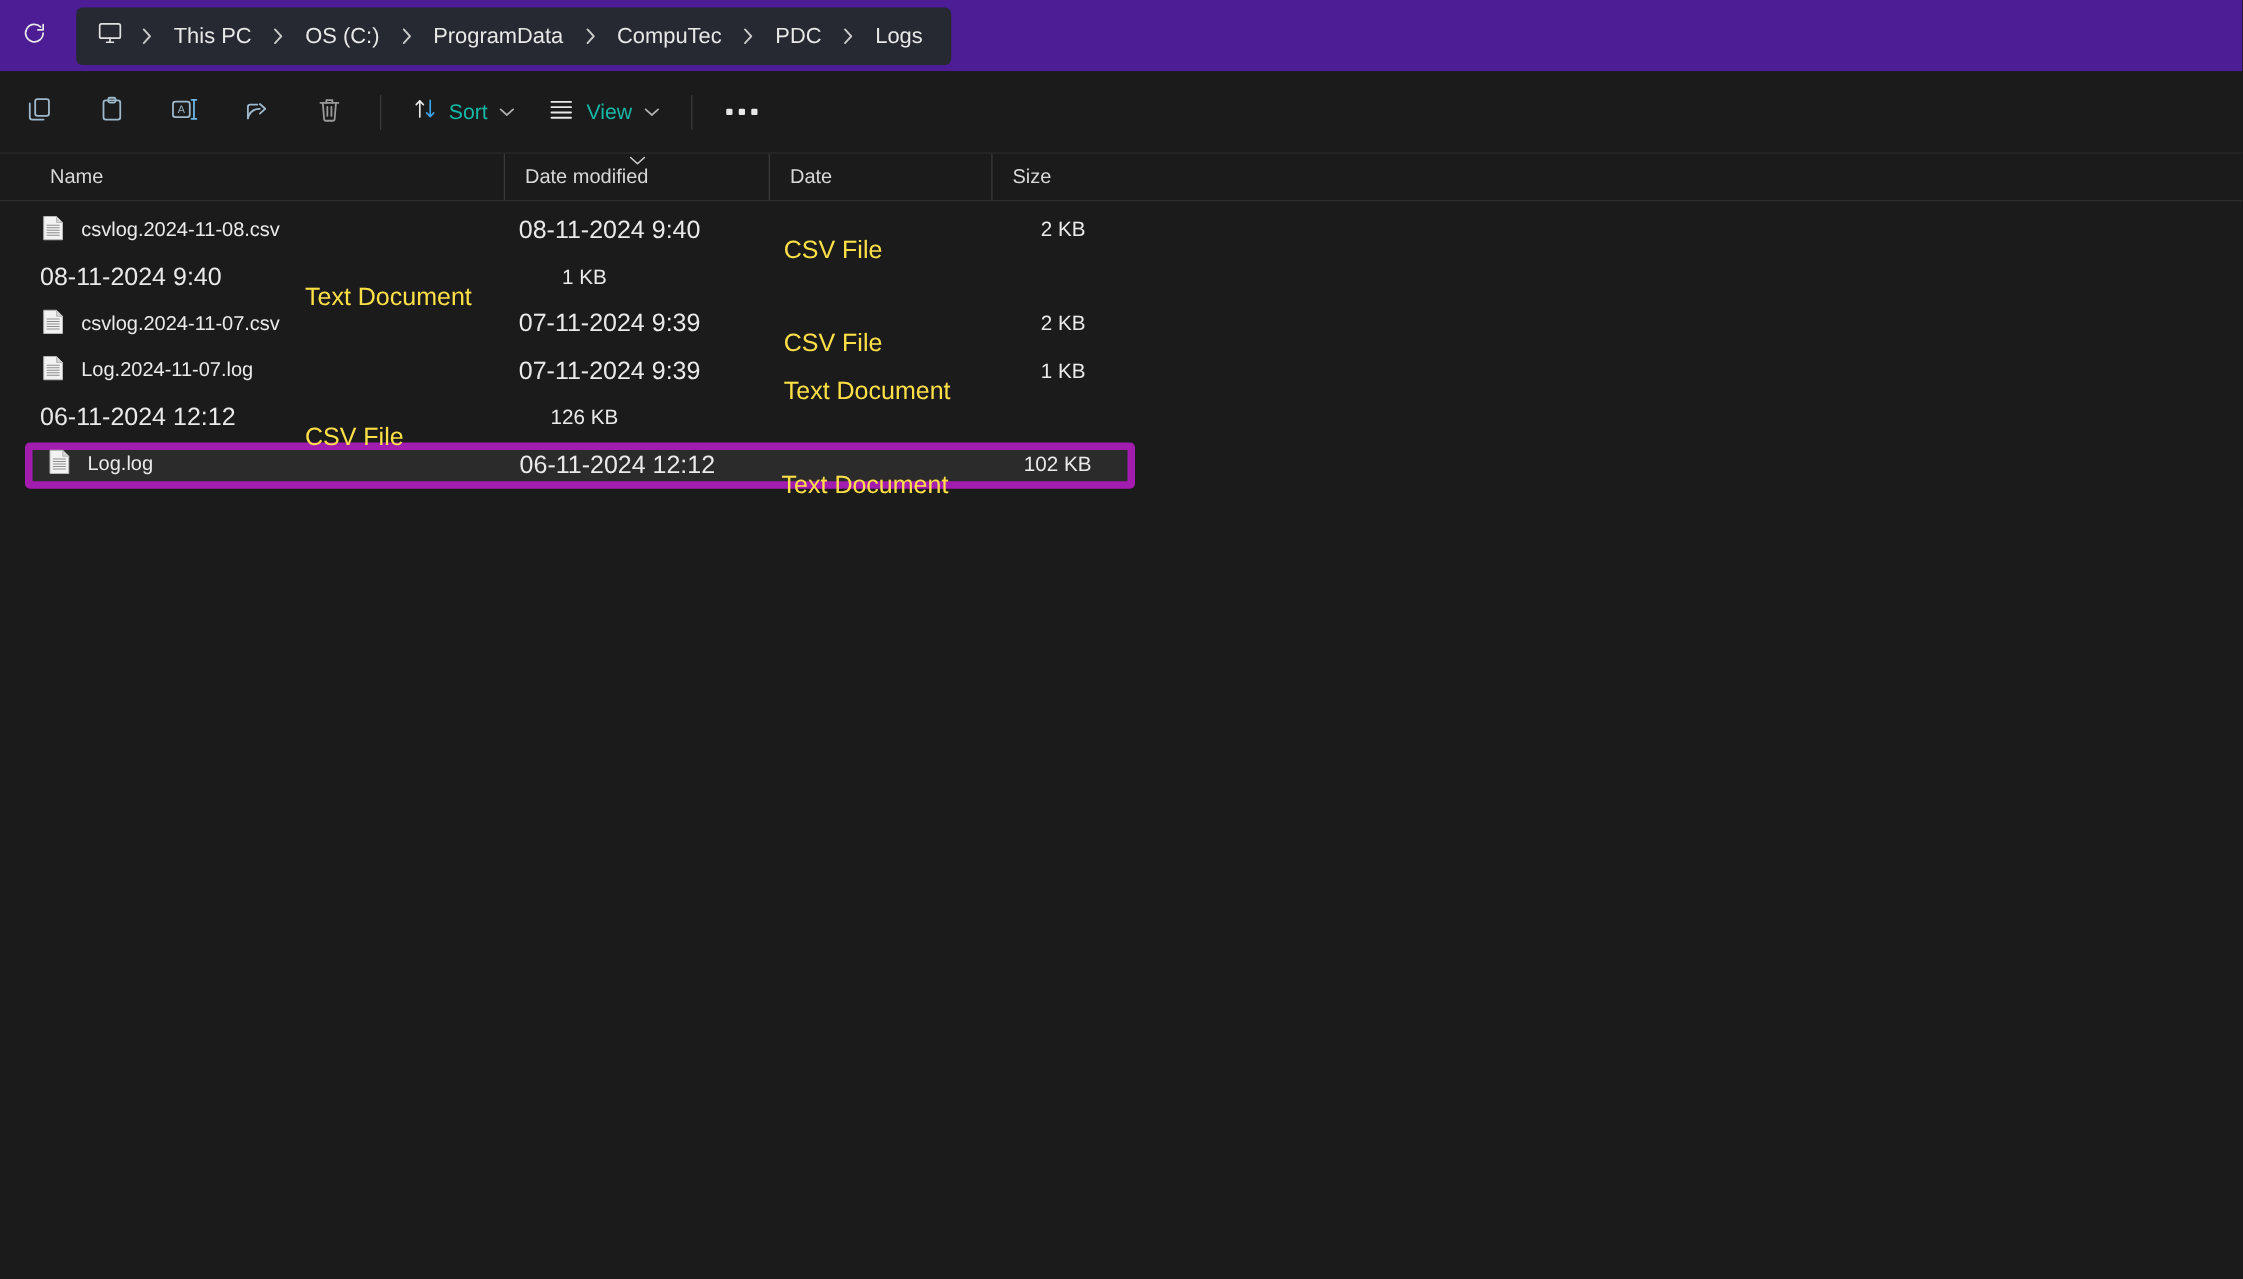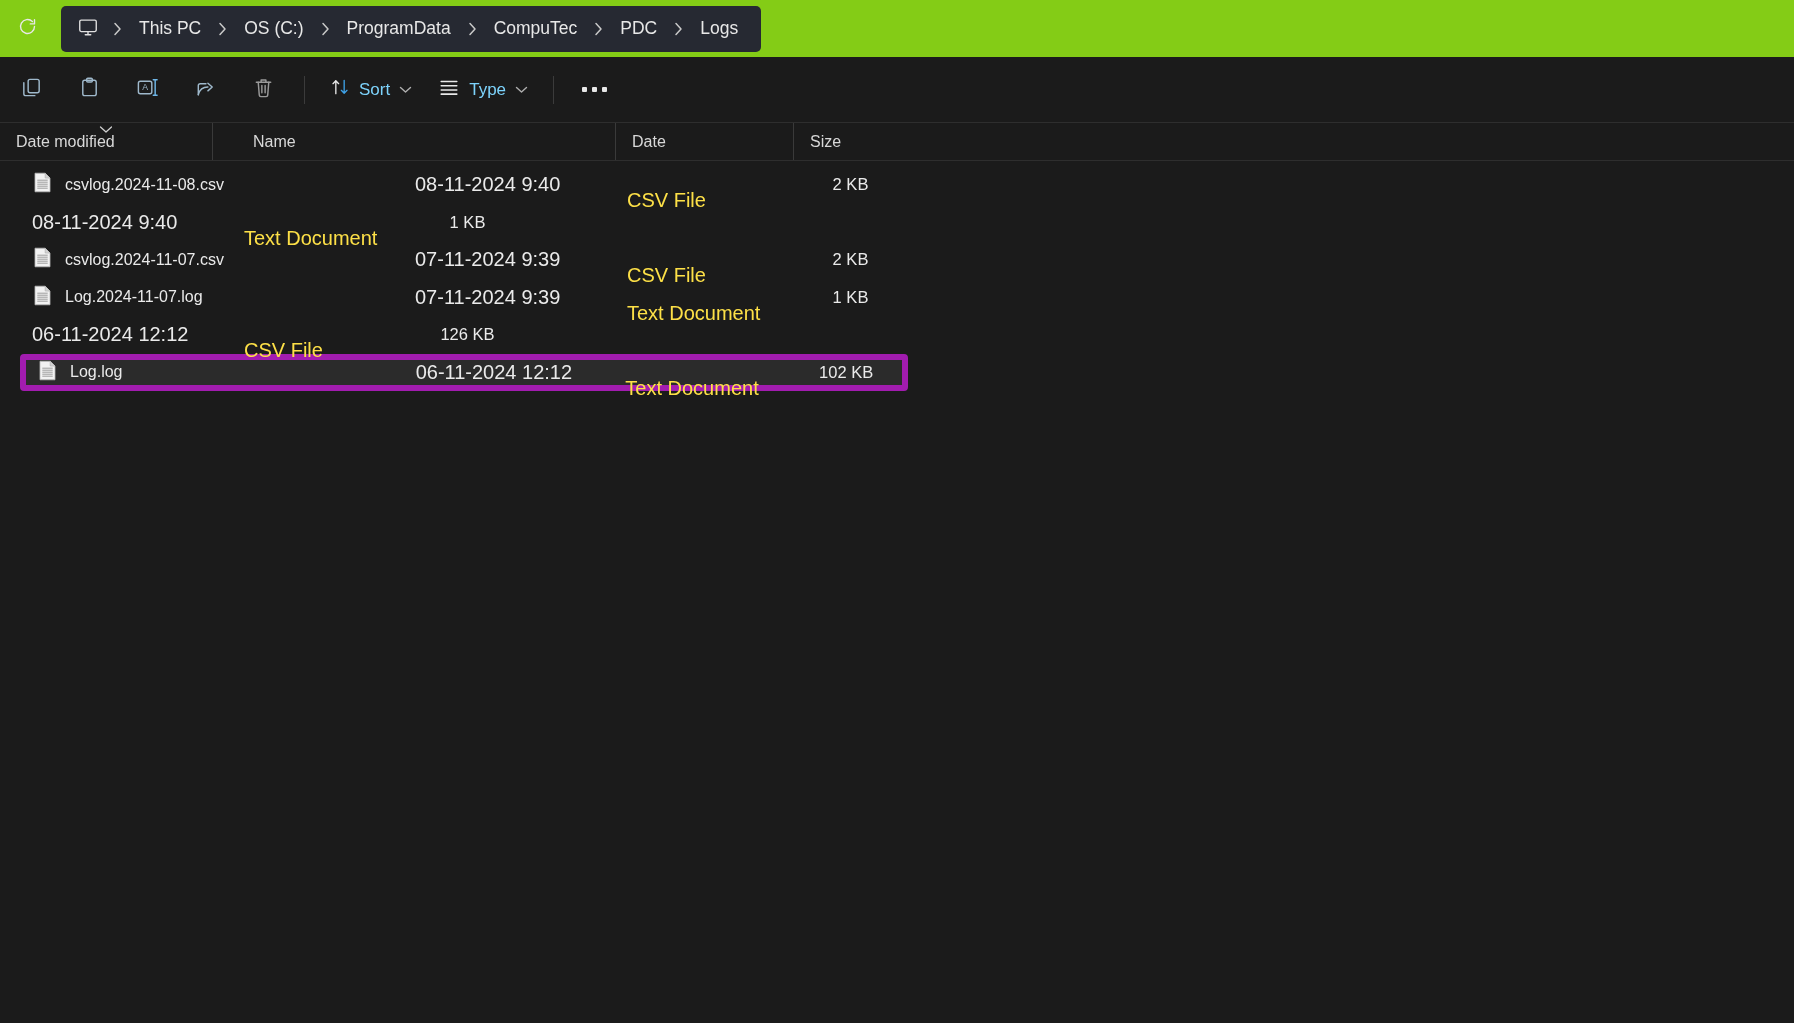--- a/index.html
+++ b/index.html
@@ -10,21 +10,21 @@
     background: #1b1b1b;
     font-family: "Liberation Sans", sans-serif;
     overflow: hidden;
   }
 
   
   .addressbar {
     height: 57px;
     display: flex;
     align-items: center;
-    background: #84cc16;
+    background: #4c1d95;
     padding-left: 6px;
   }
   .refresh-btn {
     width: 42px;
     height: 42px;
     display: flex;
     align-items: center;
     justify-content: center;
     border-radius: 5px;
     flex: none;
@@ -80,21 +80,21 @@
     border-radius: 5px;
     flex: none;
   }
   .cmd-text-btn {
     height: 46px;
     display: flex;
     align-items: center;
     gap: 9px;
     padding: 0 13px;
     border-radius: 5px;
-    color: #7dd3fc;
+    color: #14b8a6;
     font-size: 17px;
     white-space: nowrap;
     flex: none;
   }
   .cmd-sep {
     width: 1px;
     height: 28px;
     background: #3b3b3b;
     margin: 0 12px;
     flex: none;
@@ -333,21 +333,21 @@
         </svg>
     </span>
   </div>
 
   <div class="cmd-text-btn">
     <span>
       <svg width="22" height="22" viewBox="0 0 24 24" stroke="#e8e8e8" stroke-width="1.7" stroke-linecap="round">
         <path d="M3.5 6h17M3.5 10.6h17M3.5 15.2h17M3.5 19.8h17"></path>
       </svg>
     </span>
-    <span>Type</span>
+    <span>View</span>
     <span class="chev-sm">
       <svg width="13" height="9" viewBox="0 0 13 9" fill="none" stroke="#cfcfcf" stroke-width="1.4" stroke-linecap="round" stroke-linejoin="round">
           <path d="M1.5 2.5 6.5 7 11.5 2.5"></path>
         </svg>
     </span>
   </div>
 
   <div class="cmd-sep"></div>
 
   <div class="dots-btn">
@@ -355,30 +355,30 @@
       <i></i>
         <i></i>
         <i></i>
     </span>
   </div>
 </div>
 
 <div class="listwrap">
 
   <div class="colheader">
+    <div class="col col-name">
+      <span>Name</span>
+    </div>
     <div class="col col-date">
       <span class="sort-chevron">
         <svg width="15" height="10" viewBox="0 0 15 10" fill="none" stroke="#cfcfcf" stroke-width="1.3" stroke-linecap="round" stroke-linejoin="round">
             <path d="M2 3 7.5 8 13 3"></path>
           </svg>
       </span>
       <span>Date modified</span>
-    </div>
-    <div class="col col-name">
-      <span>Name</span>
     </div>
     <div class="col col-type">
       <span>Date</span>
     </div>
     <div class="col col-size">
       <span>Size</span>
     </div>
   </div>
 
   <div class="rows-top">

